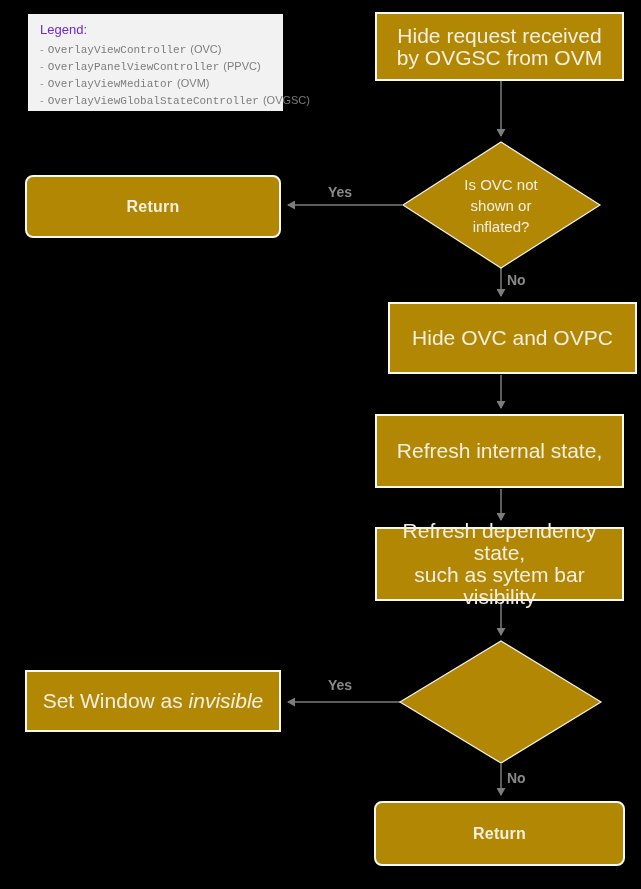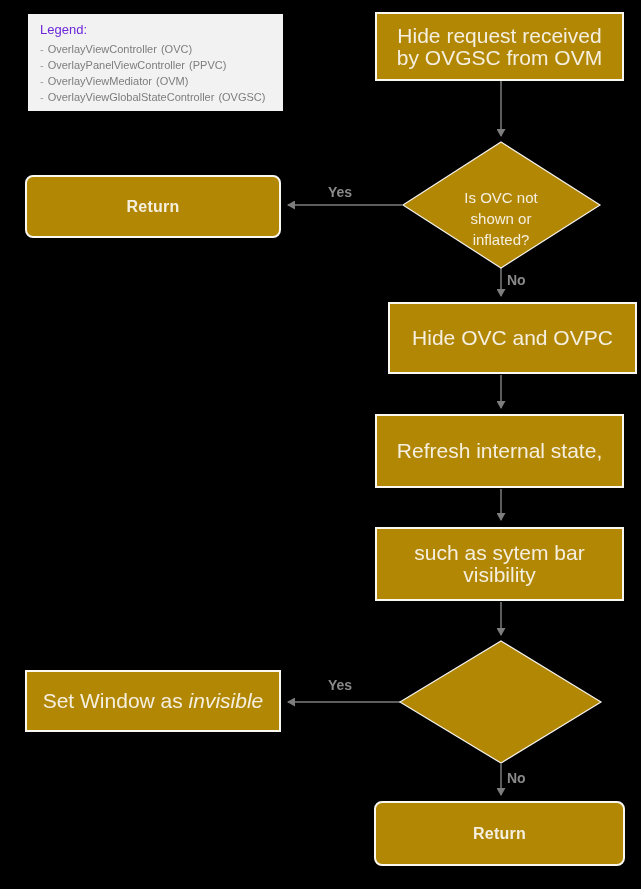--- a/index.html
+++ b/index.html
@@ -13,36 +13,36 @@
     position:absolute; box-sizing:border-box;
     background:#b28704; border:2px solid #faf8f0; color:#f5efe0;
     display:flex; flex-direction:column; align-items:center; justify-content:center;
     text-align:center; font-size:21px; line-height:22px;
   }
   .node.rounded { border-radius:8px; }
   .node.bold { font-weight:bold; font-size:16px; letter-spacing:.2px; }
 
   .diamond-label {
     position:absolute; color:#f5efe0; font-size:15px; line-height:21px;
-    display:flex; flex-direction:column; align-items:center; justify-content:flex-end;
+    display:flex; flex-direction:column; align-items:center; justify-content:center;
     text-align:center;
   }
 
   .edge-label {
     position:absolute; color:#8a8a8a; font-weight:bold; font-size:14px;
   }
 
   .legend {
     position:absolute; left:28px; top:14px; width:255px; height:97px;
     box-sizing:border-box; background:#f2f2f2; padding:8px 12px 6px 12px;
   }
   .legend-title { font-size:13px; font-weight:normal; color:#6d28d9; margin-bottom:4px; }
   .legend-item { font-size:11px; color:#7d7d7d; line-height:16px; white-space:nowrap; }
   .legend-item .bullet { margin-right:4px; color:#9a9a9a; }
-  .legend-item .code { font-family:Liberation Sans, sans-serif; }
+  .legend-item .code { font-family:Liberation Mono, monospace; }
   .legend-item .abbr { font-family:"Liberation Sans", sans-serif; margin-left:4px; }
 </style>
 </head>
 <body>
 
 <div class="stage">
 
   <svg class="wires" viewBox="0 0 641 889">
     <defs>
       <marker id="arrow" markerWidth="9" markerHeight="9" refX="7" refY="4.5" orient="auto" markerUnits="userSpaceOnUse">
@@ -90,20 +90,21 @@
 
   <div class="node" style="left:388px; top:302px; width:249px; height:72px;">
     <span>Hide OVC and OVPC</span>
   </div>
 
   <div class="node" style="left:375px; top:414px; width:249px; height:74px;">
     <span>Refresh internal state,</span>
   </div>
 
   <div class="node" style="left:375px; top:527px; width:249px; height:74px;">
+    <span>Refresh dependency state,</span>
     <span>such as sytem bar visibility</span>
   </div>
 
   <div class="node" style="left:25px; top:670px; width:256px; height:62px;">
     <span><span>Set Window as </span><em>invisible</em></span>
   </div>
 
   <div class="node rounded bold" style="left:374px; top:801px; width:251px; height:65px;">
     <span>Return</span>
   </div>

